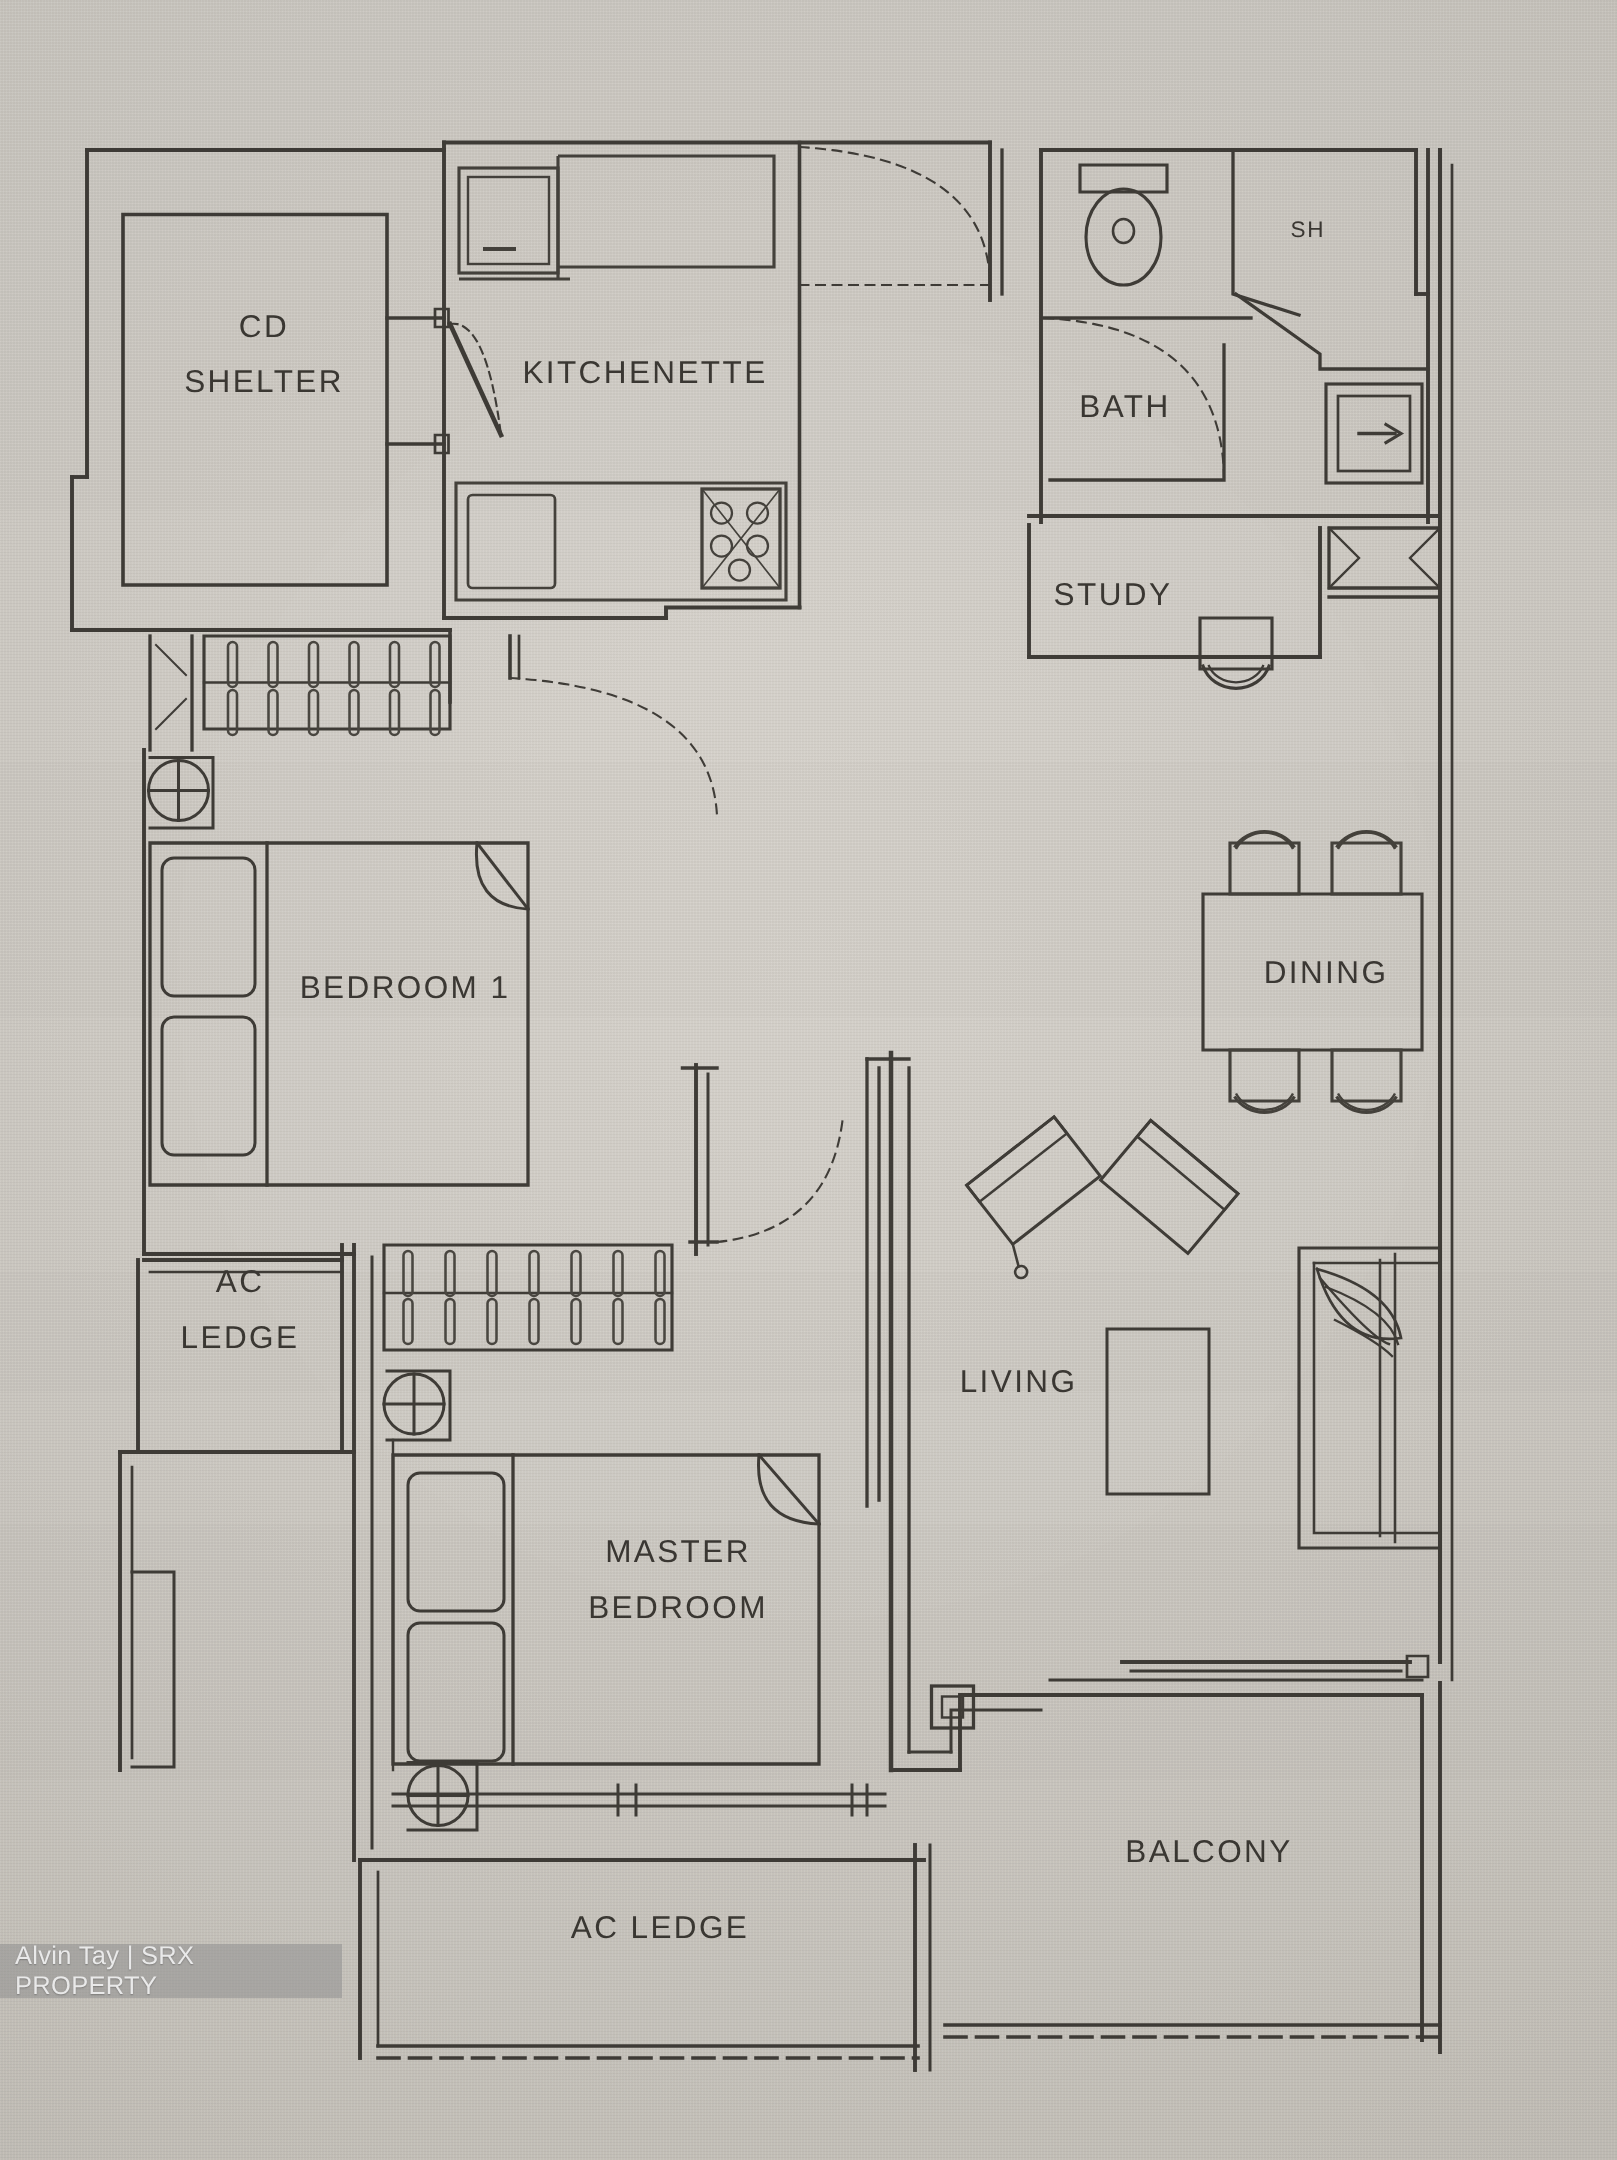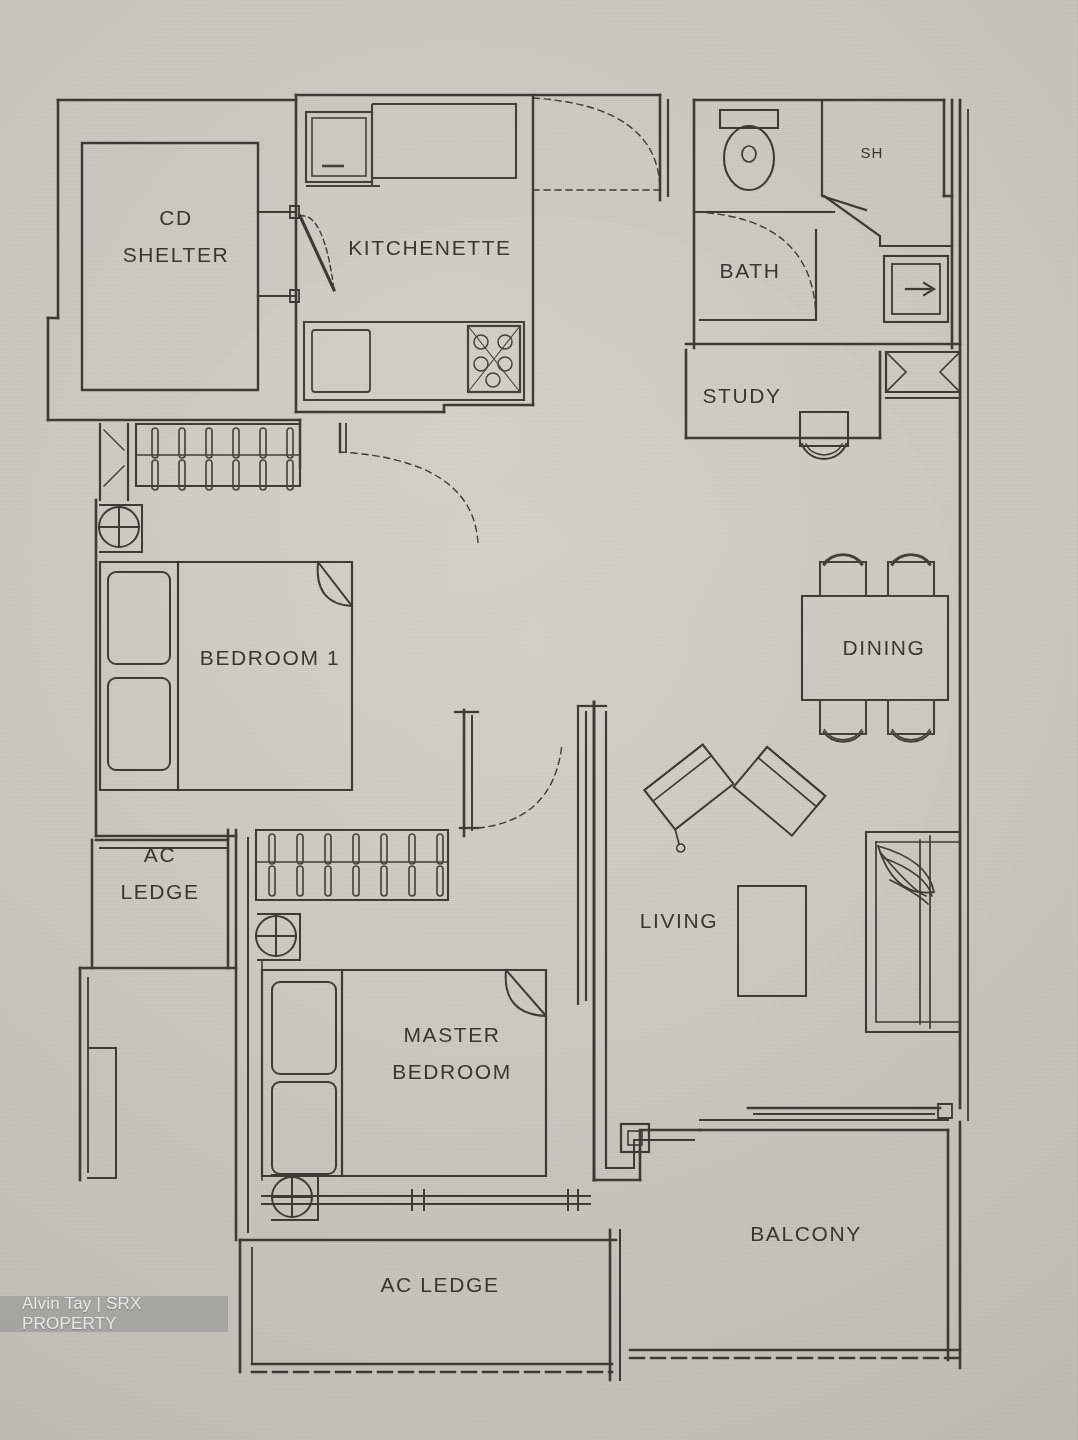--- a/index.html
+++ b/index.html
@@ -29,21 +29,21 @@
     letter-spacing:1.6px;
     text-anchor:middle;
     paint-order:stroke;
   }
   .lbl-sm{font-size:15px;letter-spacing:1.2px;}
 
   #watermark{
     position:absolute;left:0;top:1296px;width:228px;height:36px;
     background:rgba(150,150,150,.55);
     display:flex;align-items:center;
-    padding-left:22px;box-sizing:border-box;
+    padding-left:10px;box-sizing:border-box;
     color:#f2f2f2;font-size:17px;letter-spacing:.2px;
     font-family:"Liberation Sans", sans-serif;
     text-shadow:0 1px 1px rgba(0,0,0,.25);
   }
 </style>
 </head>
 <body>
 
 <div id="plan-root">
 

